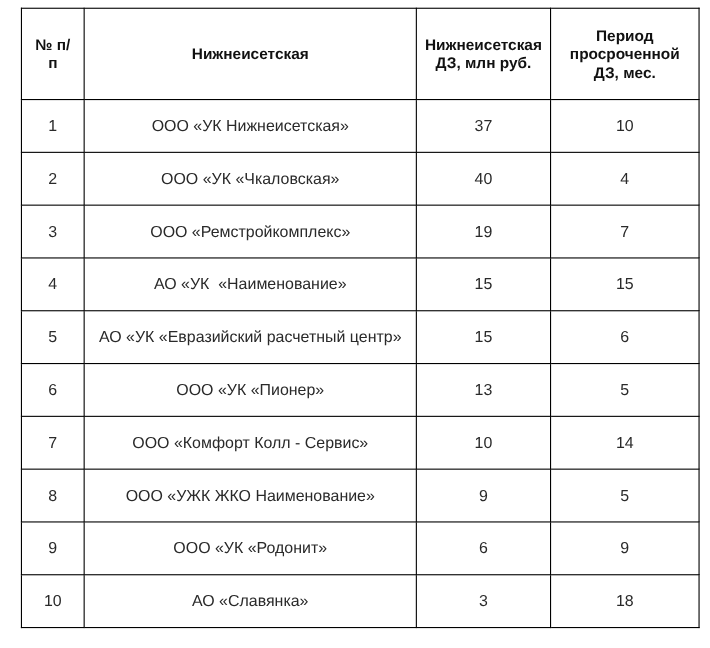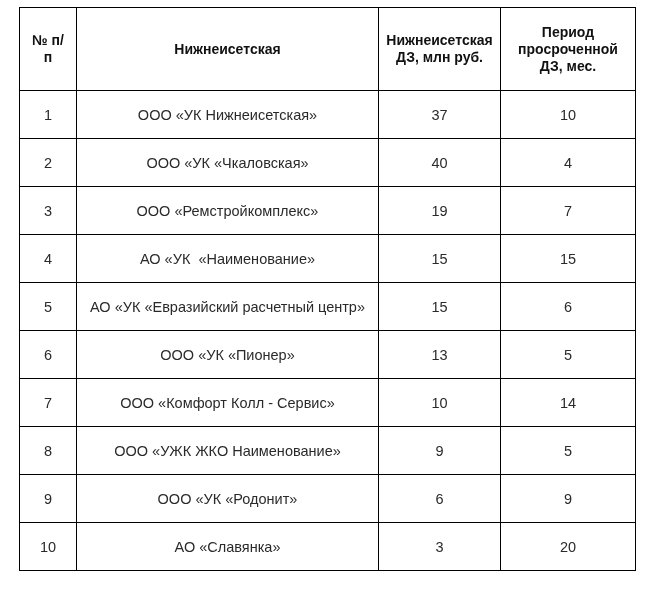--- a/index.html
+++ b/index.html
@@ -120,16 +120,16 @@
     <tr>
       <td class="c-num">9</td>
       <td class="c-name">ООО «УК «Родонит»</td>
       <td class="c-debt">6</td>
       <td class="c-period">9</td>
     </tr>
     <tr>
       <td class="c-num">10</td>
       <td class="c-name">АО «Славянка»</td>
       <td class="c-debt">3</td>
-      <td class="c-period">20</td>
+      <td class="c-period">18</td>
     </tr>
   </tbody>
 </table>
 
 </body></html>

